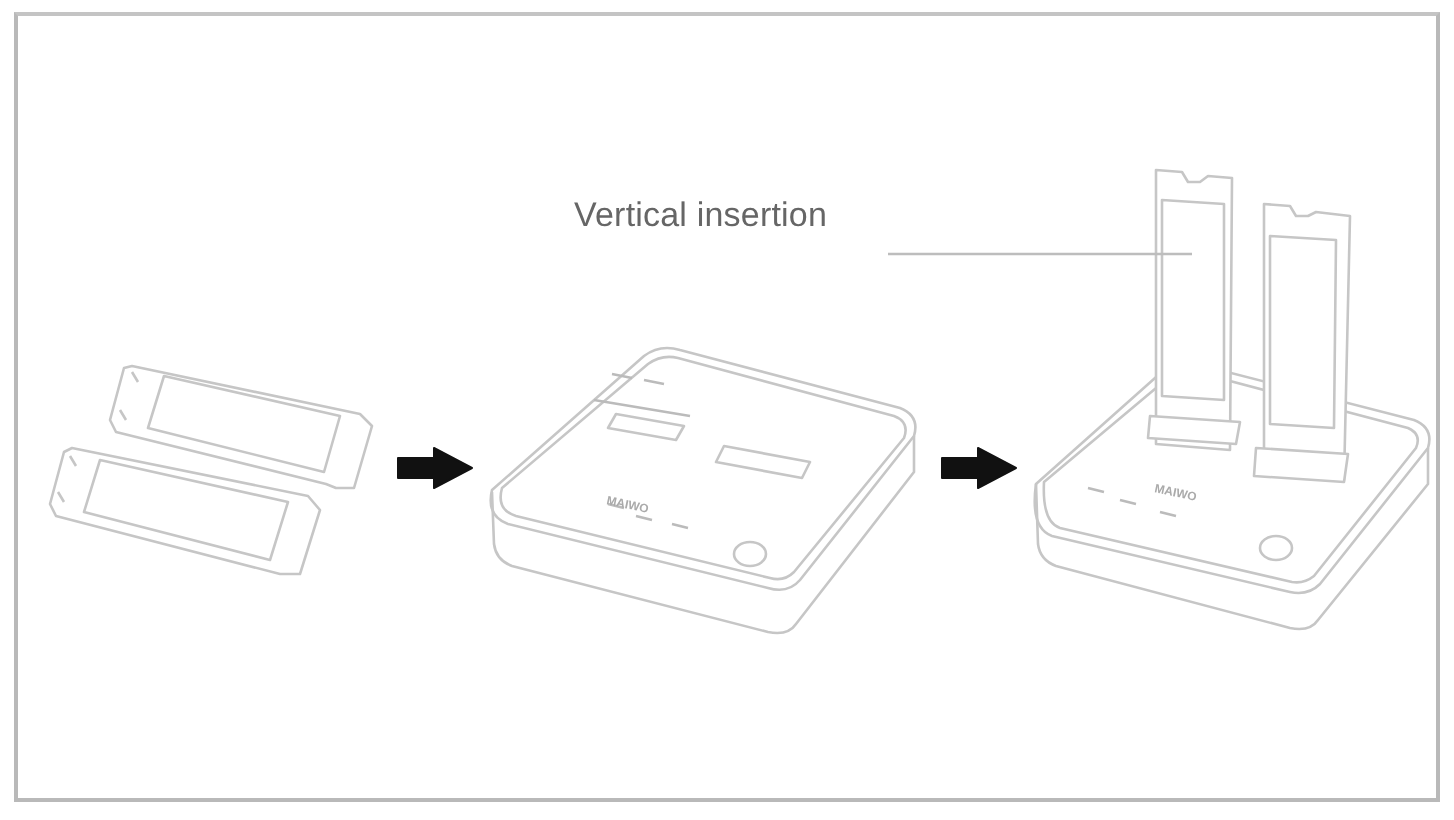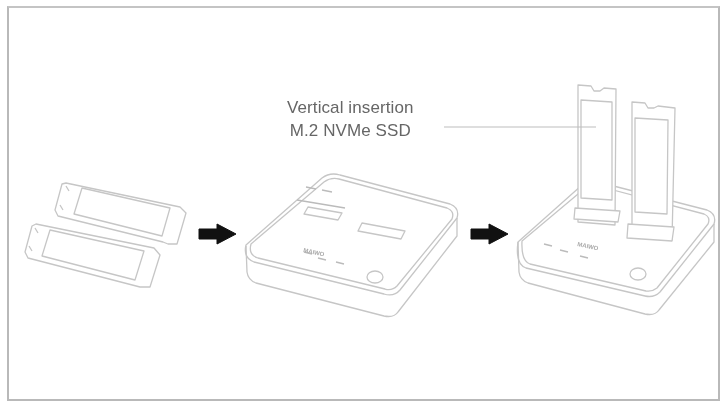--- a/index.html
+++ b/index.html
@@ -1,18 +1,18 @@
 <!DOCTYPE html>
 <html><head>
 <meta charset="utf-8">
 <style>
   html,body{margin:0;padding:0;background:#ffffff;}
   body{width:727px;height:410px;position:relative;overflow:hidden;font-family:"Liberation Sans",sans-serif;}
   .frame{position:absolute;left:7px;top:6px;width:713px;height:395px;border-left:2px solid #b9b9b9;border-top:2px solid #c4c4c4;border-right:2px solid #b9b9b9;border-bottom:2px solid #b9b9b9;box-sizing:border-box;}
-  .caption{position:absolute;left:287px;top:96px;font-size:17px;line-height:23px;color:#666;letter-spacing:0.1px;text-align:center;}
+  .caption{position:absolute;left:287px;top:96px;font-size:17px;line-height:23px;color:#666;letter-spacing:0.1px;}
   svg{position:absolute;left:0;top:0;}
 </style>
 </head>
 <body>
 
 <div class="frame"></div>
 
 <svg width="727" height="410" viewBox="0 0 727 410" fill="none" stroke="#c6c6c6" stroke-width="1.3" stroke-linejoin="round">
 
   <g>
@@ -57,14 +57,13 @@
     <path d="M632 102 L645 103 L648 108 L654 108 L658 106 L675 108 L672 240 L632 236 Z" fill="#fff"></path>
     <path d="M635 118 L668 120 L667 214 L635 212 Z"></path>
     <path d="M628 224 L674 227 L672 241 L627 238 Z" fill="#fff"></path>
   </g>
 
   <line x1="444" y1="127" x2="596" y2="127" stroke="#bdbdbd" stroke-width="1.2"></line>
 </svg>
 
 <div class="caption">
   <div>Vertical insertion</div>
-  <div>M.2 NVMe SSD</div>
 </div>
 
 </body></html>

